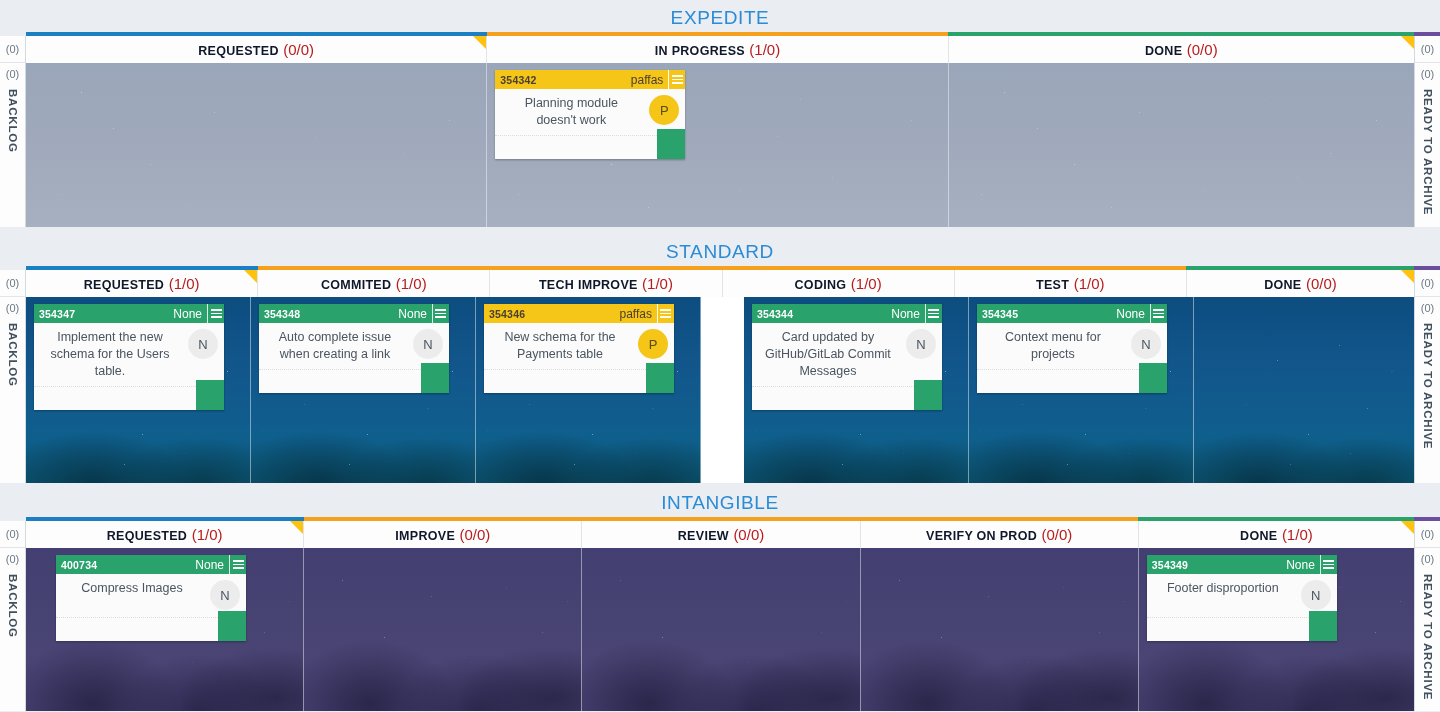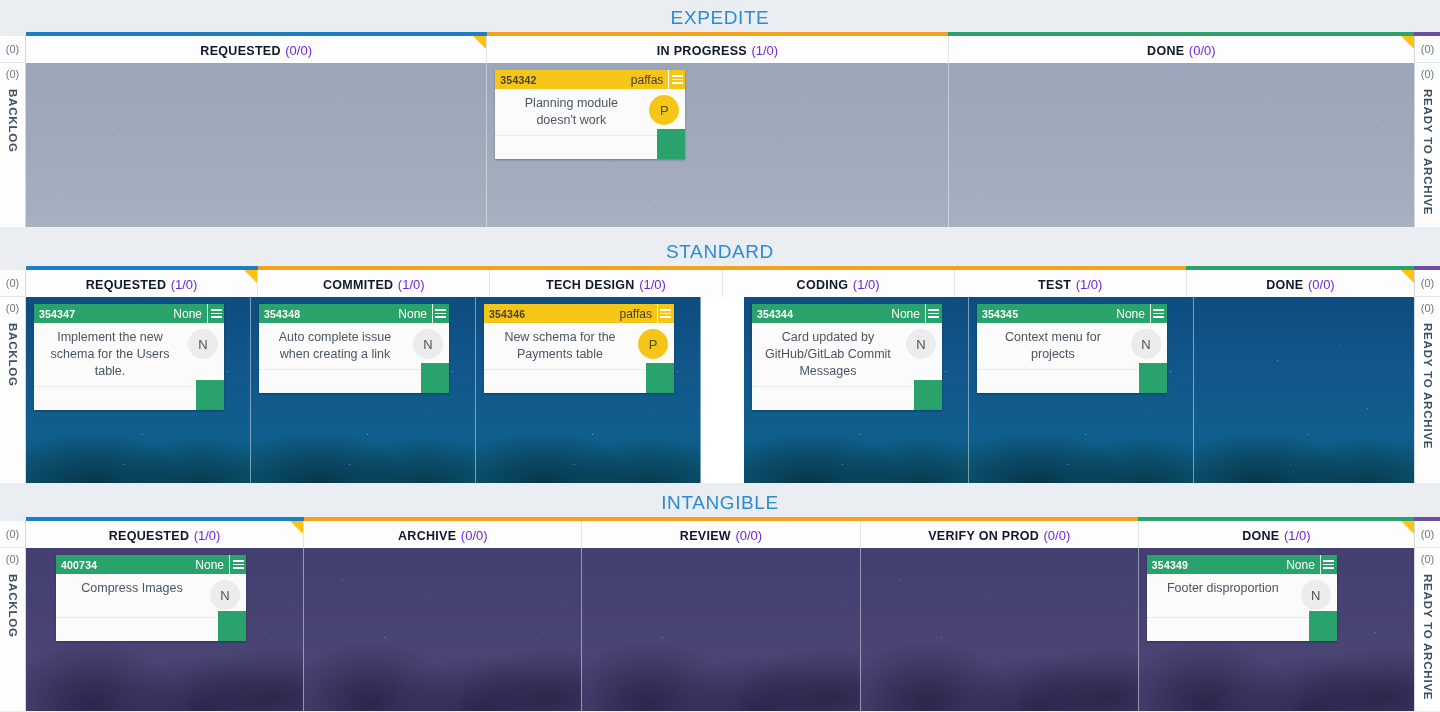--- a/index.html
+++ b/index.html
@@ -65,21 +65,21 @@
   .col-head {
     position: relative; height: 27px; line-height: 27px;
     text-align: center; background: #fdfdfd;
     border-right: 1px solid #e0e5ea;
     overflow: hidden;
   }
   .col-head:last-child { border-right: none; }
   .col-head .ttl {
     font-size: 12.5px; font-weight: bold; color: #0f172a; letter-spacing: .3px;
   }
-  .col-head .cnt { font-size: 13px; color: #6d28d9; font-weight: normal; }
+  .col-head .cnt { font-size: 15px; color: #b91c1c; font-weight: normal; }
   .col-head .corner {
     position: absolute; top: 0; right: 0;
     width: 0; height: 0;
     border-top: 13px solid #ffc20e;
     border-left: 13px solid transparent;
   }
 
   
   .col-bars {
     position: absolute; top: -4px; left: 26px; right: 26px; height: 4px;
@@ -262,21 +262,21 @@
           <div class="col-bar" style="flex: 232 0 0px; background: rgb(245, 161, 29);"></div>
           <div class="col-bar" style="flex: 232 0 0px; background: rgb(245, 161, 29);"></div>
           <div class="col-bar" style="flex: 232 0 0px; background: rgb(245, 161, 29);"></div>
           <div class="col-bar" style="flex: 232 0 0px; background: rgb(245, 161, 29);"></div>
           <div class="col-bar" style="flex: 228 0 0px; background: rgb(42, 162, 107);"></div>
           <div class="col-bar" style="position: absolute; right: -26px; top: 0px; width: 26px; background: rgb(107, 79, 158);"></div>
         </div>
         <div class="col-headers">
           <div class="col-head" style="flex: 232 0 0px;"><span class="ttl">REQUESTED</span> <span class="cnt">(1/0)</span><div class="corner"></div></div>
           <div class="col-head" style="flex: 232 0 0px;"><span class="ttl">COMMITED</span> <span class="cnt">(1/0)</span></div>
-          <div class="col-head" style="flex: 232 0 0px;"><span class="ttl">TECH DESIGN</span> <span class="cnt">(1/0)</span></div>
+          <div class="col-head" style="flex: 232 0 0px;"><span class="ttl">TECH IMPROVE</span> <span class="cnt">(1/0)</span></div>
           <div class="col-head" style="flex: 232 0 0px;"><span class="ttl">CODING</span> <span class="cnt">(1/0)</span></div>
           <div class="col-head" style="flex: 232 0 0px;"><span class="ttl">TEST</span> <span class="cnt">(1/0)</span></div>
           <div class="col-head" style="flex: 228 0 0px;"><span class="ttl">DONE</span> <span class="cnt">(0/0)</span><div class="corner"></div></div>
         </div>
         <div class="col-area">
           <div class="col-cell bg-standard" style="flex: 232 0 0px;">
             <div class="card" style="left: 8px; top: 7px;">
               <div class="card-head green">
                 <span class="card-id">354347</span>
                 <span class="card-assignee">None</span>
@@ -384,21 +384,21 @@
         <div class="col-bars">
           <div class="col-bar" style="flex: 278 0 0px; background: rgb(27, 127, 196);"></div>
           <div class="col-bar" style="flex: 278 0 0px; background: rgb(245, 161, 29);"></div>
           <div class="col-bar" style="flex: 278 0 0px; background: rgb(245, 161, 29);"></div>
           <div class="col-bar" style="flex: 278 0 0px; background: rgb(245, 161, 29);"></div>
           <div class="col-bar" style="flex: 276 0 0px; background: rgb(42, 162, 107);"></div>
           <div class="col-bar" style="position: absolute; right: -26px; top: 0px; width: 26px; background: rgb(107, 79, 158);"></div>
         </div>
         <div class="col-headers">
           <div class="col-head" style="flex: 278 0 0px;"><span class="ttl">REQUESTED</span> <span class="cnt">(1/0)</span><div class="corner"></div></div>
-          <div class="col-head" style="flex: 278 0 0px;"><span class="ttl">ARCHIVE</span> <span class="cnt">(0/0)</span></div>
+          <div class="col-head" style="flex: 278 0 0px;"><span class="ttl">IMPROVE</span> <span class="cnt">(0/0)</span></div>
           <div class="col-head" style="flex: 278 0 0px;"><span class="ttl">REVIEW</span> <span class="cnt">(0/0)</span></div>
           <div class="col-head" style="flex: 278 0 0px;"><span class="ttl">VERIFY ON PROD</span> <span class="cnt">(0/0)</span></div>
           <div class="col-head" style="flex: 276 0 0px;"><span class="ttl">DONE</span> <span class="cnt">(1/0)</span><div class="corner"></div></div>
         </div>
         <div class="col-area">
           <div class="col-cell bg-intangible" style="flex: 278 0 0px;">
             <div class="card" style="left: 8px; top: 7px; margin-left: 22px;">
               <div class="card-head green">
                 <span class="card-id">400734</span>
                 <span class="card-assignee">None</span>

